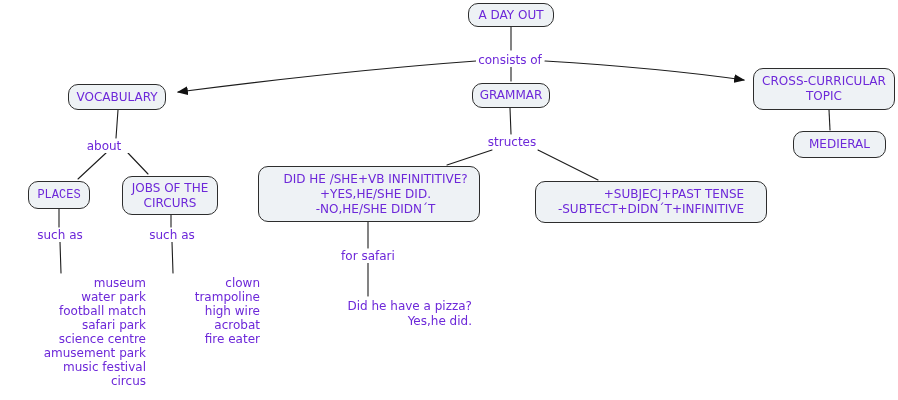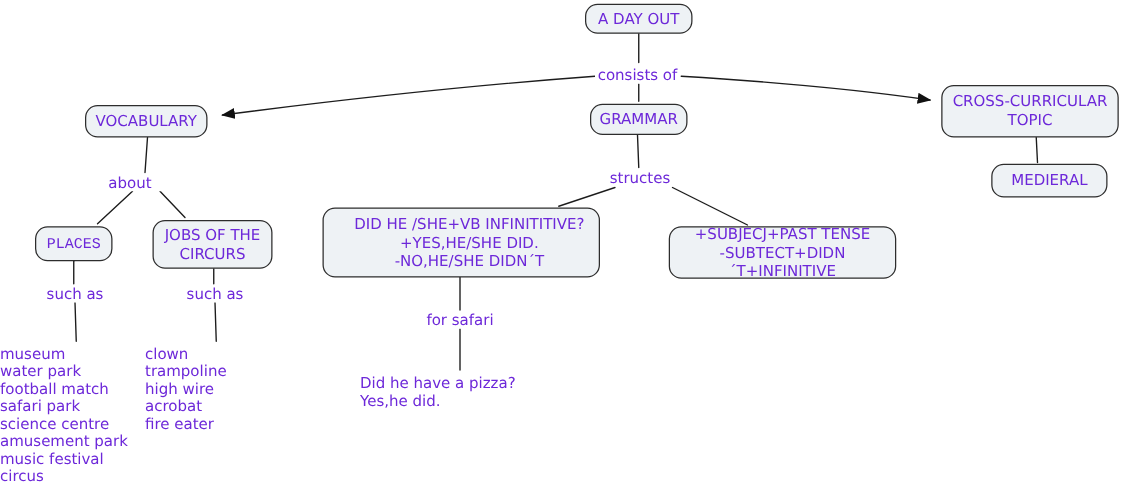--- a/index.html
+++ b/index.html
@@ -32,23 +32,24 @@
     line-height:14px;
     text-align:center;
     white-space:pre-line;
     background:#ffffff;
     z-index:2;
   }
   .textblock{
     position:absolute;
     font-size:12px;
     line-height:14px;
-    text-align:left;
+    text-align:right;
     white-space:pre-line;
     z-index:2;
+    padding-left:24px;
   }
 </style>
 </head>
 <body>
 
 <div class="canvas">
 
   <svg class="edges" viewBox="0 0 898 400" xmlns="http://www.w3.org/2000/svg">
     <defs>
       <marker id="arrow" viewBox="0 0 10 8" refX="9" refY="4" markerWidth="10" markerHeight="8" orient="auto-start-reverse">
@@ -89,21 +90,21 @@
 
   <div class="node" style="left:28px;top:181px;width:62px;height:28px;font-family:Liberation Mono, monospace;">PLACES</div>
 
   <div class="node" style="left:122px;top:176px;width:96px;height:39px;">JOBS OF THE
 CIRCURS</div>
 
   <div class="node" style="left:258px;top:166px;width:222px;height:56px;padding-left:19px;">DID HE /SHE+VB INFINITITIVE?
 +YES,HE/SHE DID.
 -NO,HE/SHE DIDN´T</div>
 
-  <div class="node" style="left:535px;top:181px;width:182px;height:42px;">+SUBJECJ+PAST TENSE
+  <div class="node" style="left:535px;top:181px;width:232px;height:42px;text-align:right;">+SUBJECJ+PAST TENSE
 -SUBTECT+DIDN´T+INFINITIVE</div>
 
   <div class="label" style="left:476px;top:53px;width:68px;">consists of</div>
 
   <div class="label" style="left:79px;top:139px;width:50px;">about</div>
 
   <div class="label" style="left:30px;top:228px;width:60px;">such as</div>
 
   <div class="label" style="left:142px;top:228px;width:60px;">such as</div>
 

